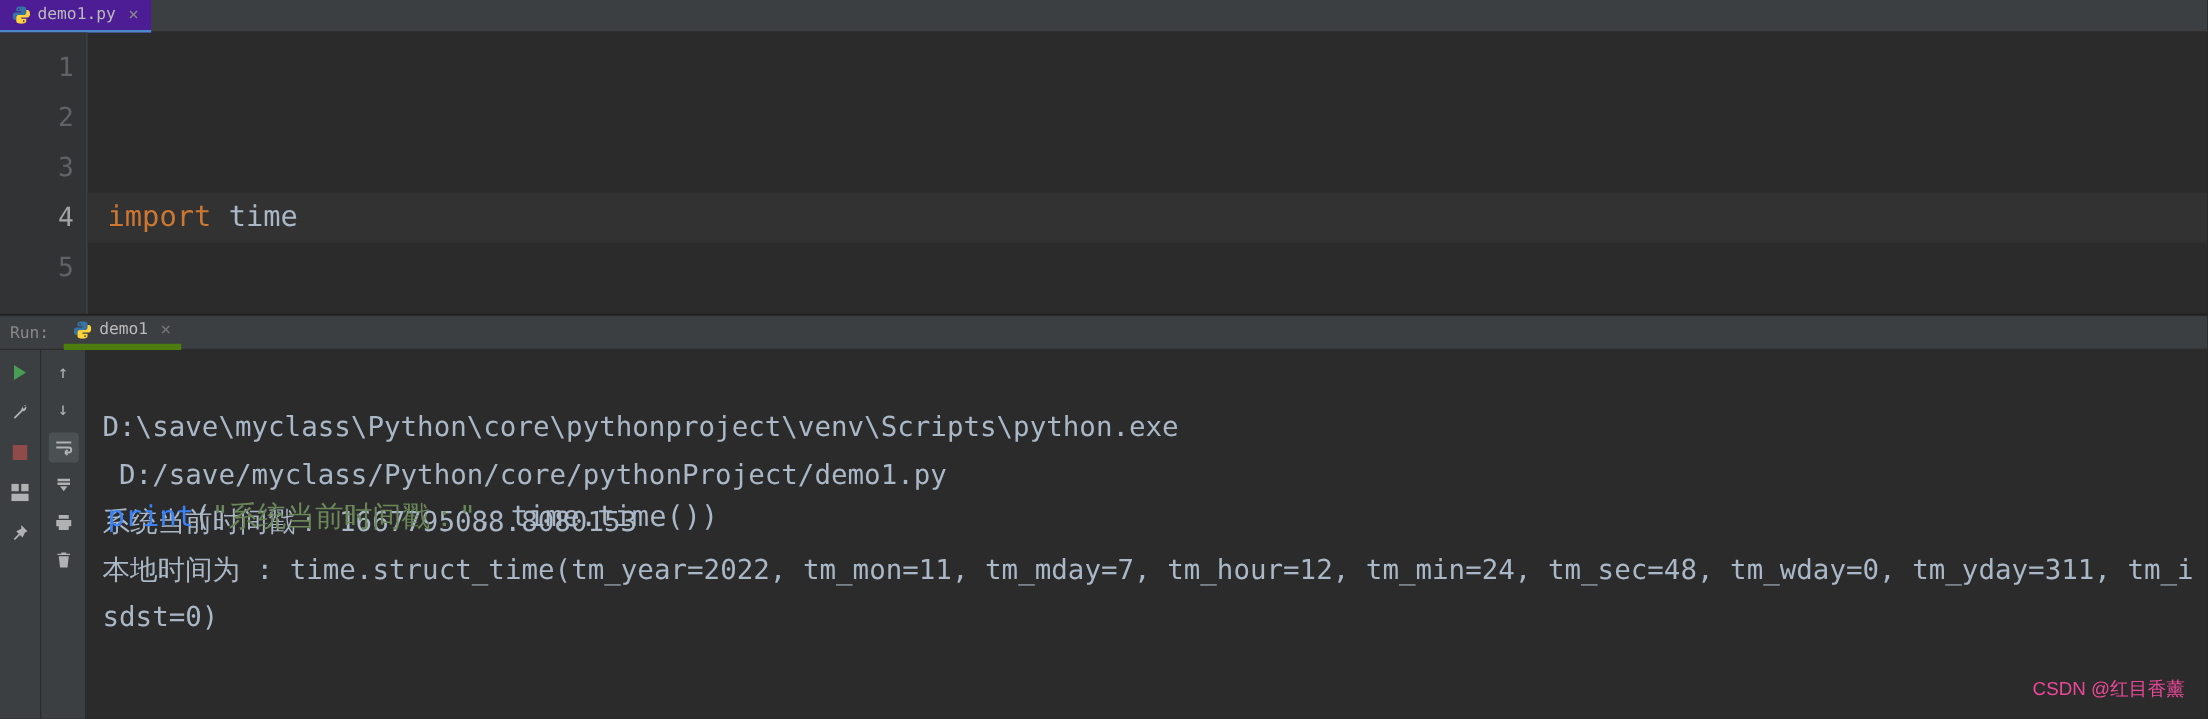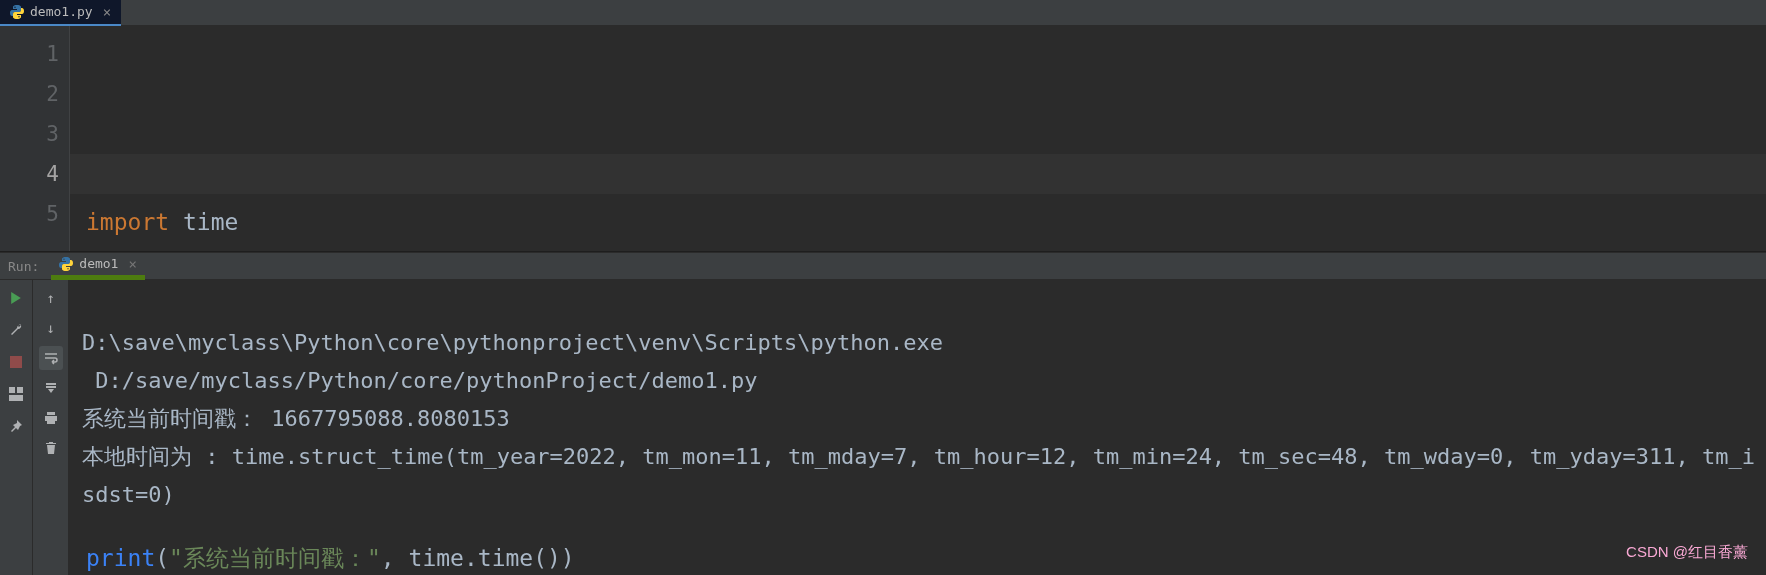--- a/index.html
+++ b/index.html
@@ -13,21 +13,21 @@
     font-size: 20px;
   }
   .tab-bar {
     background: #3c3f41;
     height: 26px;
     display: flex;
     align-items: center;
     border-bottom: 1px solid #2b2b2b;
   }
   .file-tab {
-    background: #0f172a;
+    background: #4c1d95;
     height: 26px;
     display: flex;
     align-items: center;
     padding: 0 10px;
     font-size: 13px;
     color: #bbbbbb;
     gap: 6px;
     border-bottom: 2px solid #4a88c7;
   }
   .py-icon {
@@ -62,21 +62,21 @@
     white-space: pre;
     position: relative;
   }
   .code .line-hl {
     position: absolute;
     left: 0; right: 0;
     height: 40px;
     background: #323232;
     z-index: 0;
   }
-  .code .row { position: relative; z-index: 1; margin-top: 48px; }
+  .code .row { position: relative; z-index: 1; }
   .kw { color: #cc7832; }
   .id { color: #a9b7c6; }
   .str { color: #6a8759; }
   .op { color: #a9b7c6; }
   .builtin { color: #3b82f6; }
   .paren-hl { background: #3b514d; border: 1px solid #4d6b66; }
   .run-header {
     background: #3c3f41;
     height: 28px;
     display: flex;
@@ -133,21 +133,21 @@
     line-height: 38px;
     color: #a9b7c6;
     white-space: pre-wrap;
     word-break: break-all;
     position: relative;
   }
   .watermark {
     position: absolute;
     right: 18px; bottom: 4px;
     font-size: 15px;
-    color: #f9a8d4;
+    color: #ec4899;
     font-family: sans-serif;
   }
 </style>
 </head>
 <body>
 
 <div class="tab-bar">
   <div class="file-tab">
     <span class="py-icon">
       <svg width="14" height="14" viewBox="0 0 14 14">

